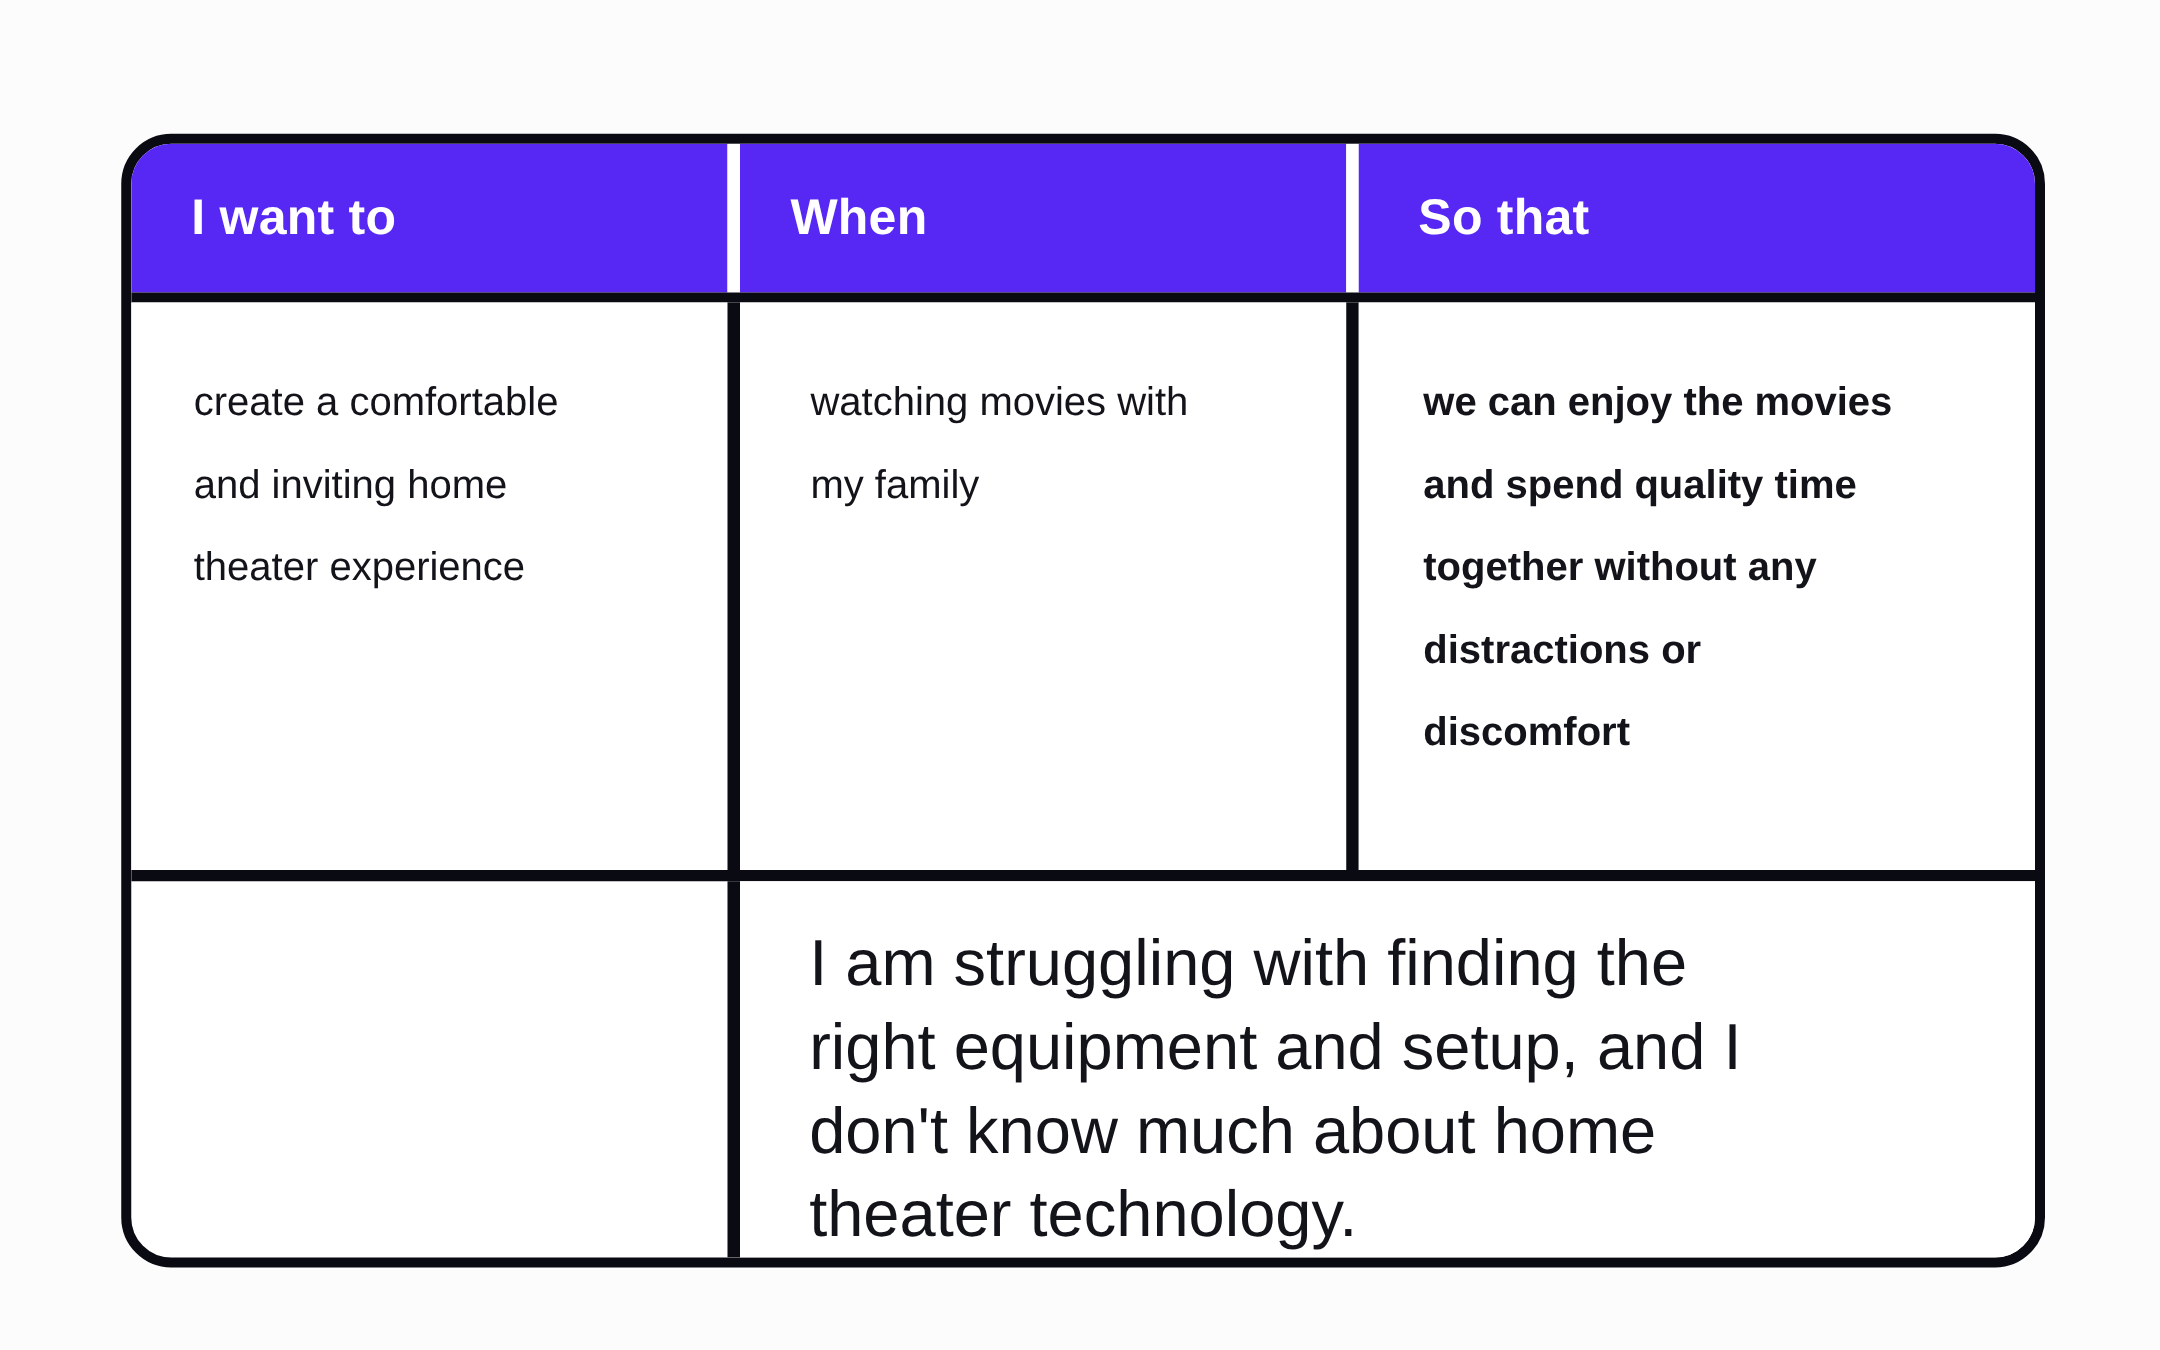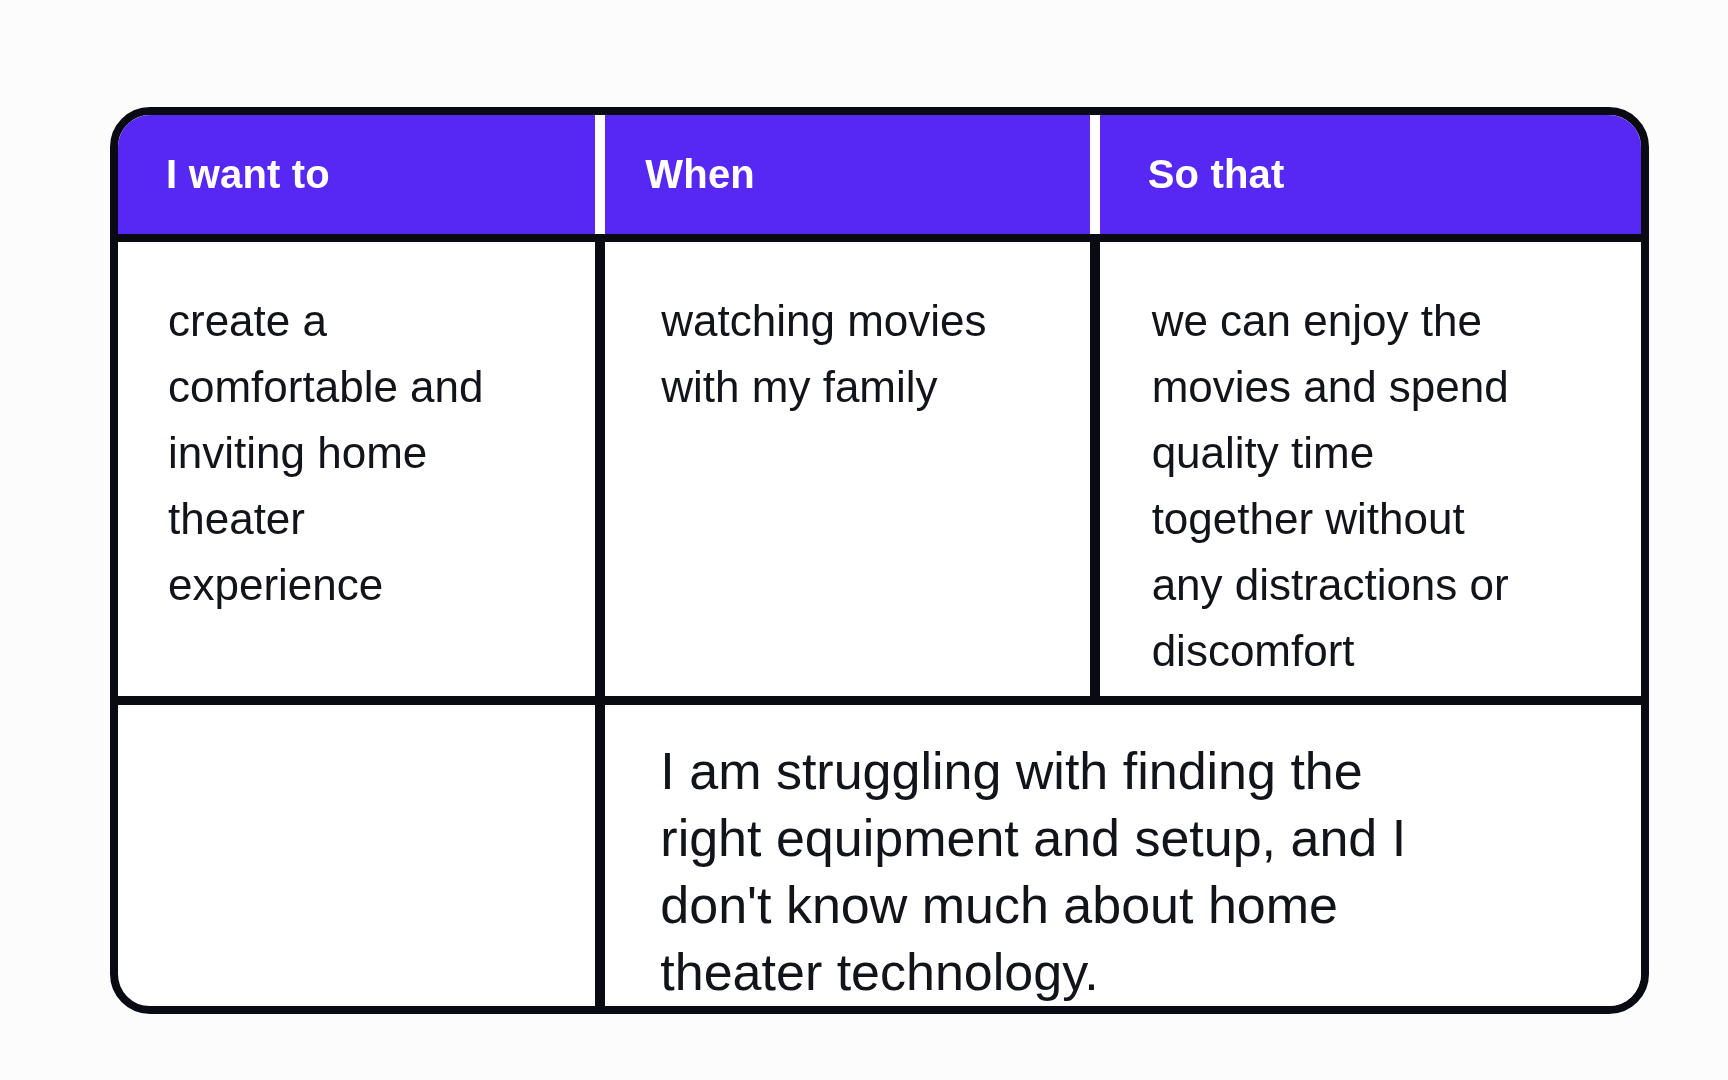--- a/index.html
+++ b/index.html
@@ -19,21 +19,20 @@
     overflow: hidden;
   }
   .card {
     position: absolute;
     left: 97px; top: 107px;
     width: 1539px; height: 907px;
     background: var(--cell_bg);
     border: 8px solid var(--line);
     border-radius: 40px;
     overflow: hidden;
-    margin-left: 13px;
   }
   .grid {
     width: 100%; height: 100%;
     display: grid;
     grid-template-columns: 477fr 10fr 484fr 10fr 541fr;
     grid-template-rows: 125fr 9fr 478fr 9fr 271fr;
   }
   .cell-white  { background: var(--cell_bg); }
   .cell-line   { background: var(--line); }
 
@@ -51,28 +50,28 @@
   .hgap1 { grid-area: 1 / 2; }
   .h2 { grid-area: 1 / 3; padding-left: 40px; text-align: right; }
   .hgap2 { grid-area: 1 / 4; }
   .h3 { grid-area: 1 / 5; }
   .row-div-1 { grid-area: 2 / 1 / 3 / 6; }
   .row-div-2 { grid-area: 4 / 1 / 5 / 6; }
 
   .body-cell {
     background: var(--cell_bg);
     color: var(--text);
-    font-size: 44px;
+    font-size: 32px;
     line-height: 66px;
   }
   .b1 { grid-area: 3 / 1; padding: 46px 82px 0 50px; }
   .vdiv1 { grid-area: 3 / 2; }
   .b2 { grid-area: 3 / 3; padding: 46px 94px 0 56px; }
   .vdiv2 { grid-area: 3 / 4; }
-  .b3 { grid-area: 3 / 5; padding: 46px 99px 0 52px; }
+  .b3 { grid-area: 3 / 5; padding: 46px 99px 0 52px; font-weight: bold; }
 
   .footer-label-cell {
     grid-area: 5 / 1;
     background: var(--purple);
     color: var(--header_text);
     font-size: 40px;
     font-weight: 700;
     line-height: 66px;
     padding: 35px 40px 0 48px;
     letter-spacing: 0.2px;

